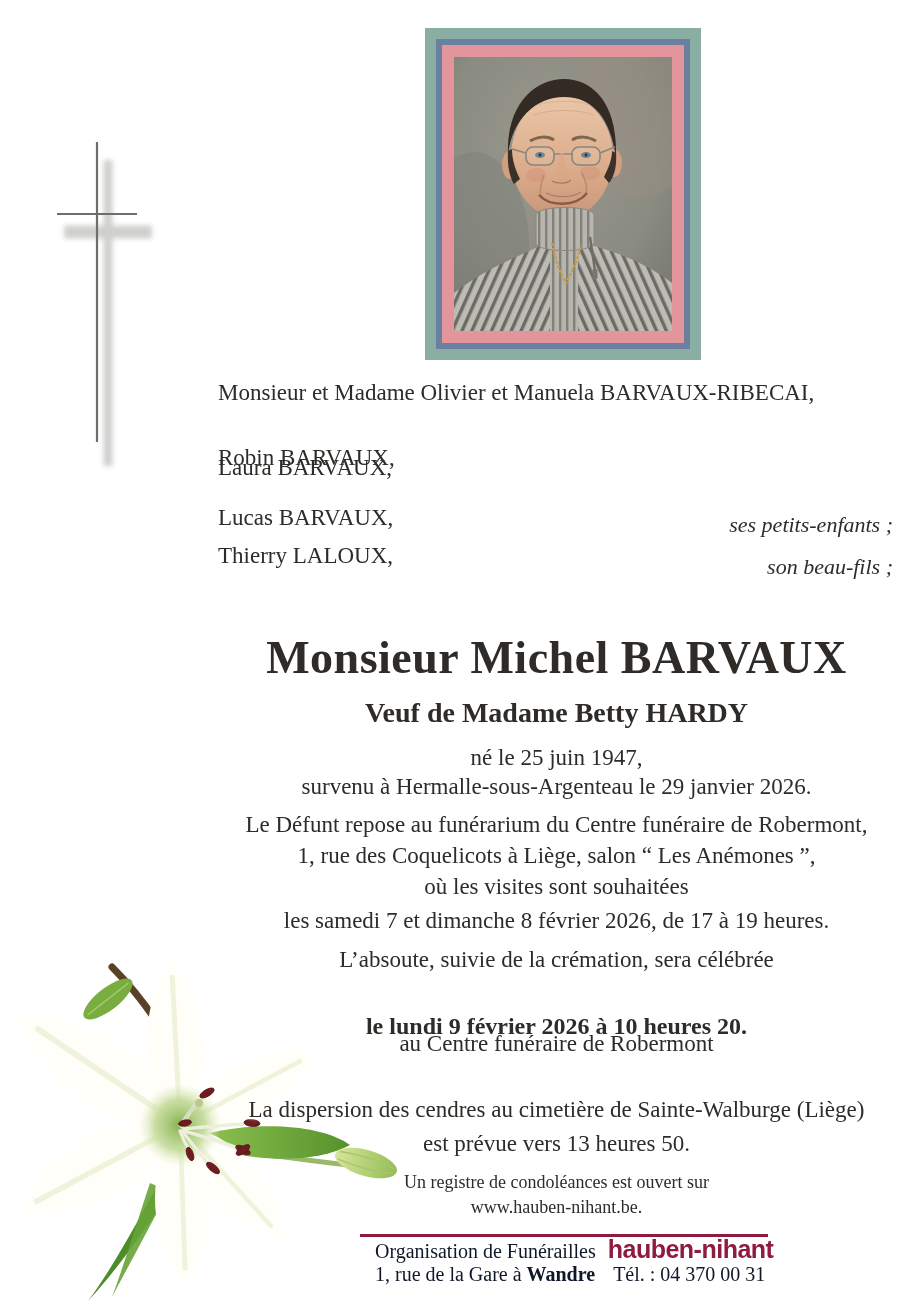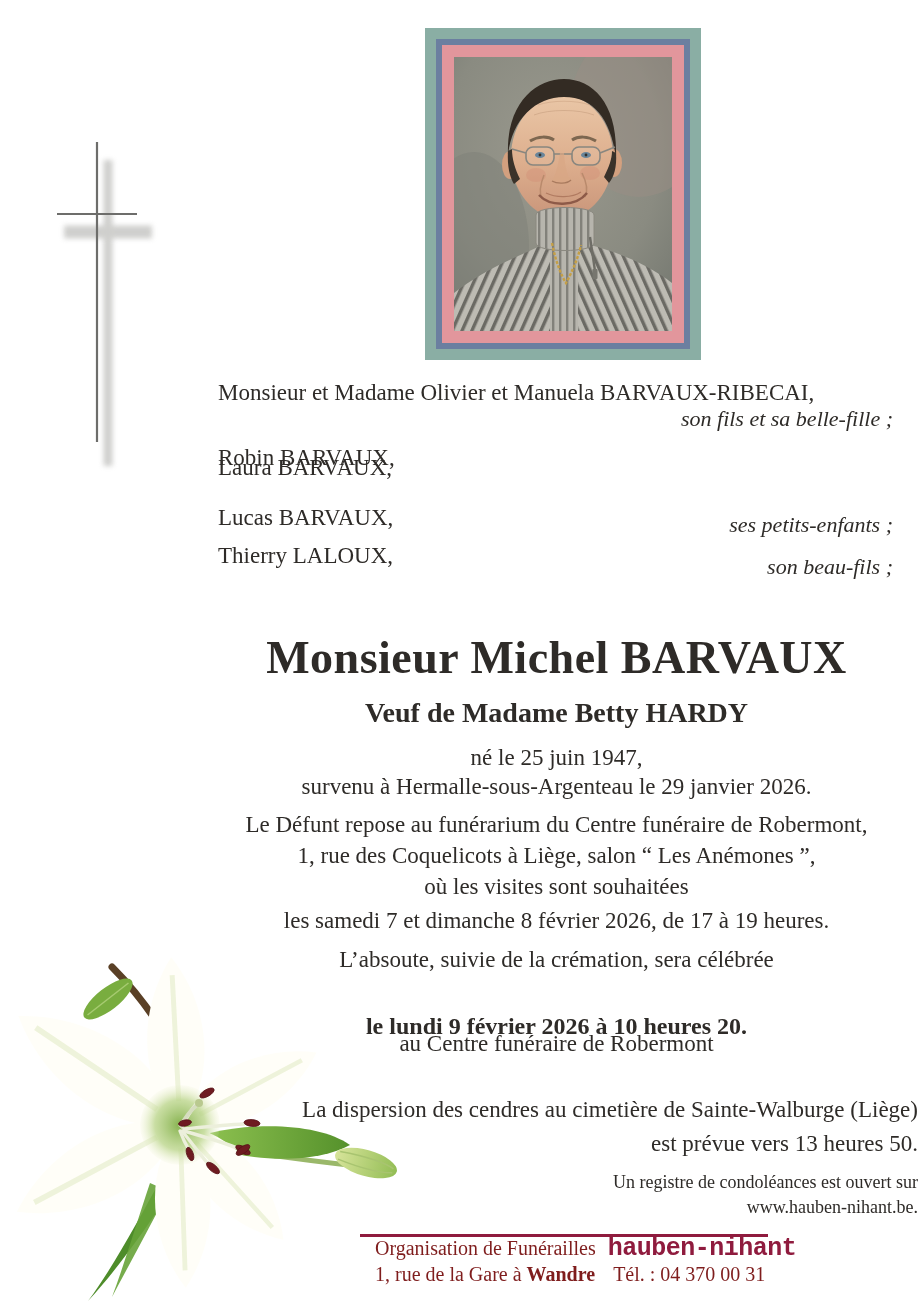--- a/index.html
+++ b/index.html
@@ -10,31 +10,31 @@
   }
   .line{position:absolute;white-space:nowrap;line-height:1.05;}
   .center{left:195px;width:723px;text-align:center;}
   .fs-body{font-size:23px;}
   .fs-small{font-size:18px;}
   .b{font-weight:normal;}
   .rel{right:25px;font-style:italic;font-size:22px;}
   .title{font-size:46px;font-weight:bold;letter-spacing:0.5px;text-align:center;}
   .veuf{font-size:28px;font-weight:bold;}
   .bigdate{font-size:24px;font-weight:bold;}
-  .halo{text-shadow:0 0 3px #fff,0 0 3px #fff,0 0 4px #fff,1px 1px 2px #fff,-1px -1px 2px #fff,0 0 6px #fff;text-align:right;}
+  .halo{text-shadow:0 0 3px #fff,0 0 3px #fff,0 0 4px #fff,1px 1px 2px #fff,-1px -1px 2px #fff,0 0 6px #fff;}
   
   .frame-outer{position:absolute;left:425px;top:28px;width:276px;height:332px;
     box-sizing:border-box;border:11px solid #8aaea4;}
   .frame-mid{width:100%;height:100%;box-sizing:border-box;border:6px solid #6b7fa0;}
   .frame-inner{width:100%;height:100%;box-sizing:border-box;border:12px solid #e2969c;}
   .frame-inner svg{display:block;}
   
   .rule{position:absolute;left:360px;top:1234px;width:408px;height:3px;background:#8f1b3e;}
-  .foot-text{font-size:20px;color:#7f1d1d;}
-  .brand{font-family:Liberation Mono, monospace;font-weight:bold;font-size:25px;
+  .foot-text{font-size:20px;color:#0f172a;}
+  .brand{font-family:Liberation Sans, sans-serif;font-weight:bold;font-size:25px;
     color:#8f1b3e;margin-left:12px;letter-spacing:-0.5px;}
   .cross-svg{position:absolute;left:40px;top:128px;}
   .flower-svg{position:absolute;left:0px;top:935px;}
 </style>
 </head>
 <body>
 
 <div class="page">
 
   <svg class="cross-svg" width="120" height="345" viewBox="0 0 120 345">
@@ -205,21 +205,20 @@
       <ellipse cx="252" cy="188" rx="8" ry="3.4" transform="rotate(5 252 188)"></ellipse>
       <ellipse cx="243" cy="215" rx="8" ry="3.4" transform="rotate(28 243 215)"></ellipse>
       <ellipse cx="243" cy="215" rx="8" ry="3.4" transform="rotate(-35 243 215)"></ellipse>
       <ellipse cx="190" cy="219" rx="7" ry="3.2" transform="rotate(70 190 219)"></ellipse>
       <ellipse cx="213" cy="233" rx="8" ry="3.4" transform="rotate(40 213 233)"></ellipse>
       <ellipse cx="185" cy="188" rx="6.5" ry="3" transform="rotate(-10 185 188)"></ellipse>
     </g>
   </svg>
 
   <div class="line fs-body" style="left:218px;top:381px">Monsieur et Madame Olivier et Manuela BARVAUX-RIBECAI,</div>
-  <div class="line rel" style="top:407px">son fils et sa belle-fille ;</div>
   <div class="line fs-body" style="left:218px;top:446px">Robin BARVAUX,</div>
   <div class="line fs-body" style="left:218px;top:456px">Laura BARVAUX,</div>
   <div class="line fs-body" style="left:218px;top:506px">Lucas BARVAUX,</div>
   <div class="line rel" style="top:513px">ses petits-enfants ;</div>
   <div class="line fs-body" style="left:218px;top:544px">Thierry LALOUX,</div>
   <div class="line rel" style="top:555px">son beau-fils ;</div>
 
   <div class="line center title" style="top:634px">Monsieur Michel BARVAUX</div>
   <div class="line center veuf" style="top:698px">Veuf de Madame Betty HARDY</div>
   <div class="line center fs-body" style="top:746px">né le 25 juin 1947,</div>

